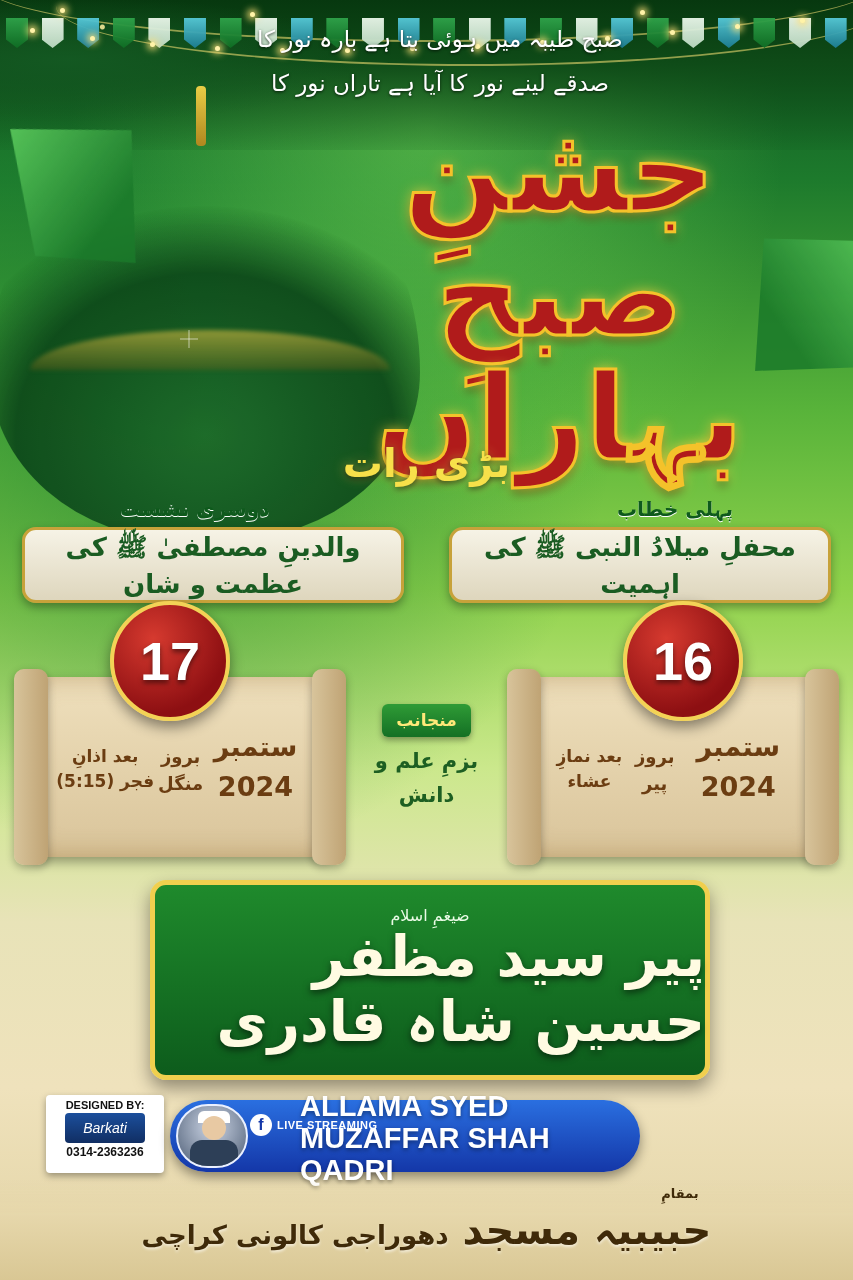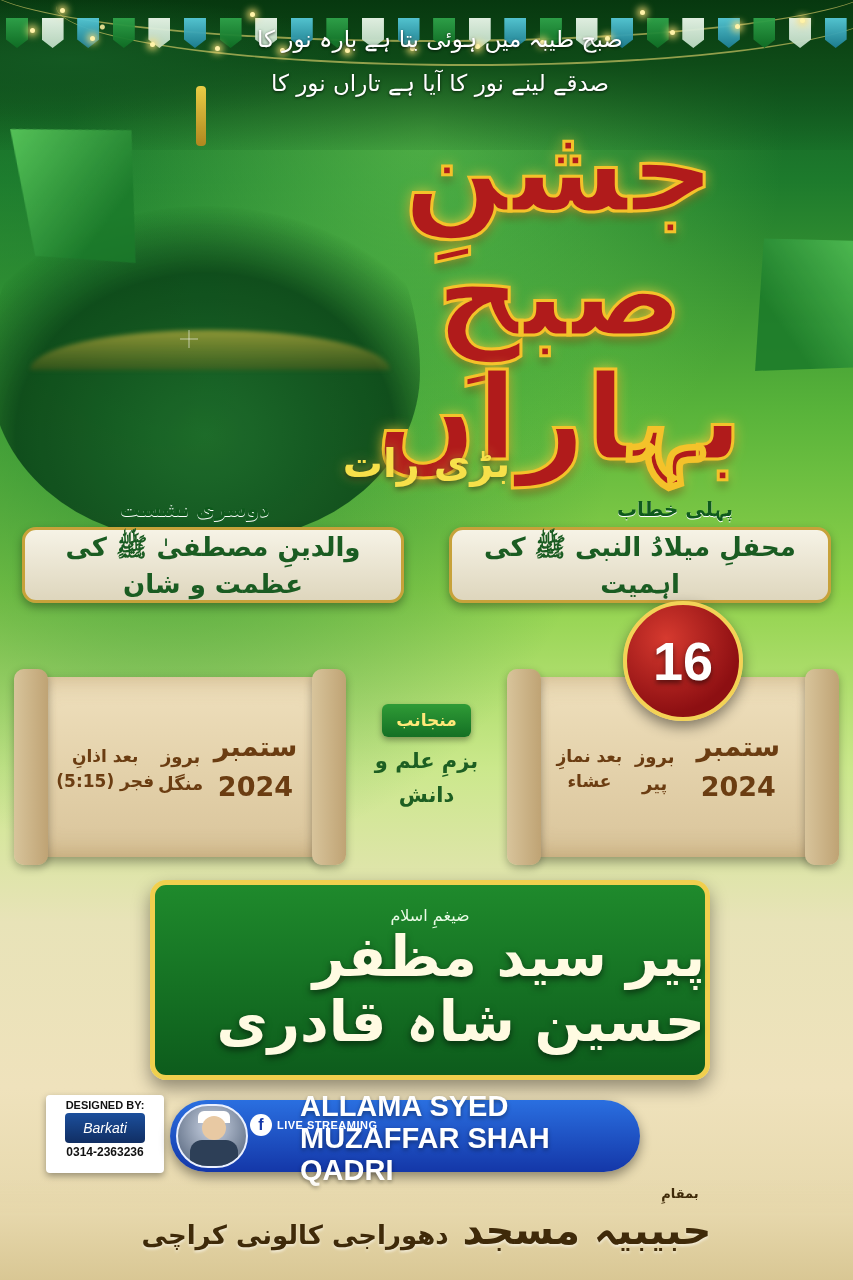--- a/index.html
+++ b/index.html
@@ -325,20 +325,21 @@
     </div>
     <div class="daybadge badge-r">16</div>
 
     <div class="scroll left">
       <div class="scroll-txt urdu">
         <div class="date-line1">ستمبر 2024</div>
         <div class="date-line2">بروز منگل</div>
         <div class="date-line3">بعد اذانِ فجر (5:15)</div>
       </div>
     </div>
+    <div class="daybadge badge-l">17</div>
 
     <div class="centerbox urdu">
       <div class="greenlabel">منجانب</div>
       <div>بزمِ علم و</div>
       <div>دانش</div>
     </div>
   </div>
 
   <div class="speaker">
     <div class="zeegham urdu">ضیغمِ اسلام</div>

